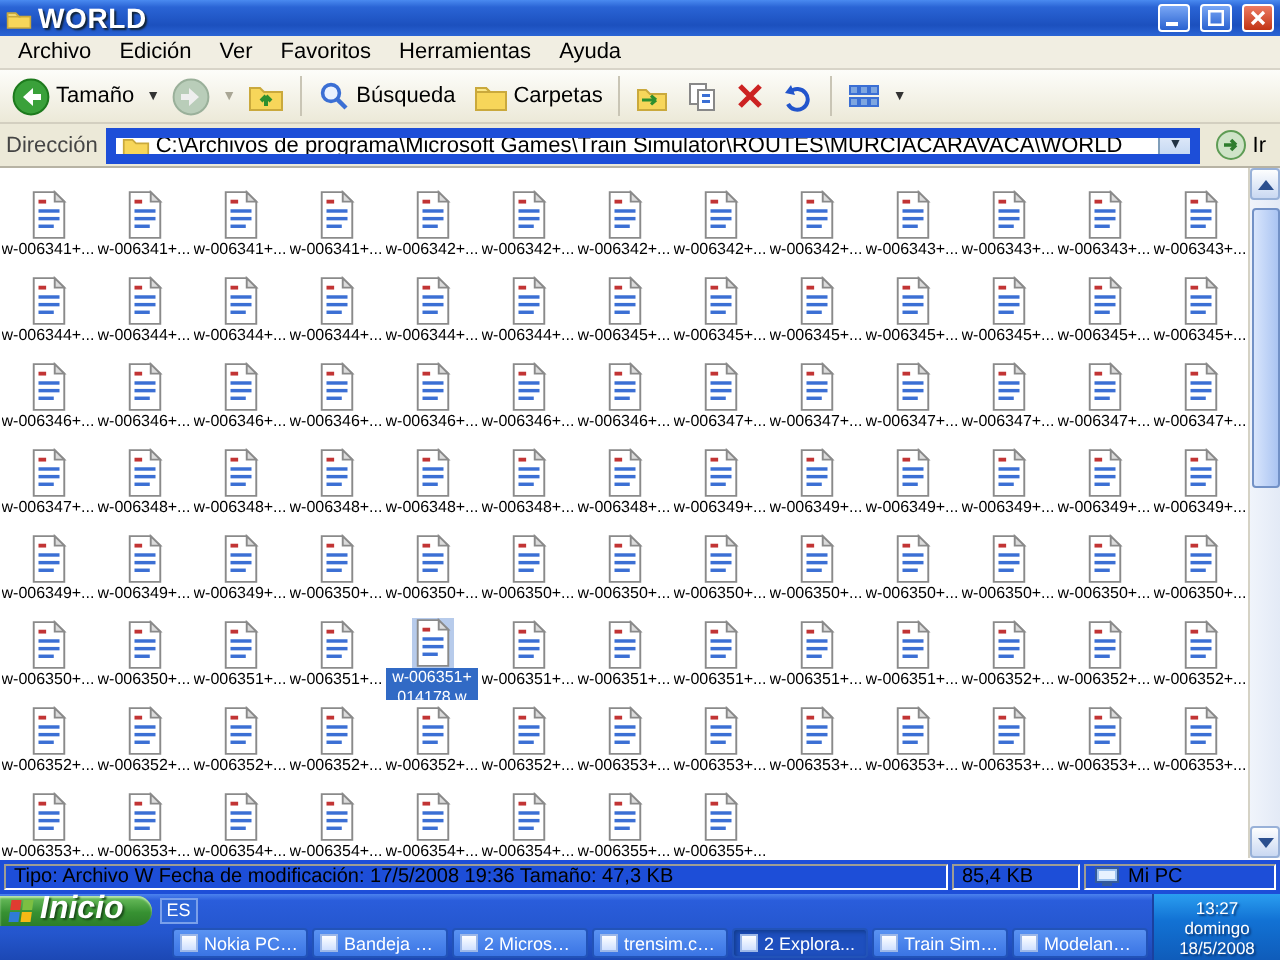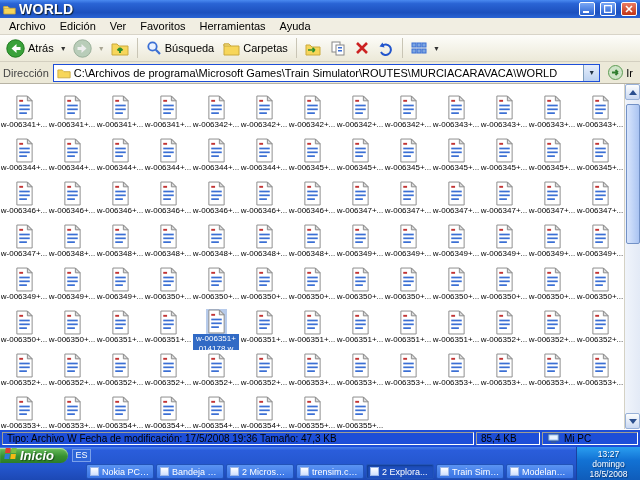--- a/index.html
+++ b/index.html
@@ -24,21 +24,21 @@
 
   .toolbar { height:27px; display:flex; align-items:center; background:linear-gradient(180deg,#fdfdfa,#ece9d8); border-bottom:1px solid #d3cfc0; padding:0 2px; gap:1px; }
   .tb-btn { display:flex; align-items:center; gap:3px; height:24px; padding:0 4px; border-radius:2px; }
   .tb-drop { width:9px; height:24px; display:flex; align-items:center; justify-content:center; color:#333; font-size:7px; }
   .tb-drop.dis { color:#a9a695; }
   .tb-sep { width:1px; height:20px; background:#c9c5b5; margin:0 3px; }
   .tb-label { font-size:11px; }
 
   .addressbar { height:22px; display:flex; align-items:center; background:#ece9d8; border-bottom:1px solid #b7b3a4; padding:0 3px; gap:4px; }
   .addr-label { color:#444; }
-  .addr-combo { flex:1; height:18px; background:#fff; border:1px solid #1d4ed8; display:flex; align-items:center; padding-left:3px; gap:3px; overflow:hidden; }
+  .addr-combo { flex:1; height:18px; background:#fff; border:5px solid #1d4ed8; display:flex; align-items:center; padding-left:3px; gap:3px; overflow:hidden; }
   .addr-text { flex:1; white-space:nowrap; overflow:hidden; font-size:11px; }
   .addr-dropbtn { width:16px; height:16px; background:linear-gradient(180deg,#e6eefb,#bcd2f0); border-left:1px solid #7f9db9; display:flex; align-items:center; justify-content:center; font-size:7px; color:#234; }
   .go-btn { display:flex; align-items:center; gap:3px; padding:0 4px; height:20px; }
 
   
   .filewrap { flex:1; display:flex; background:#fff; overflow:hidden; }
   .file-grid { flex:1; padding-top:8px; overflow:hidden; }
   .file-row { display:flex; height:43px; }
   .file-item { width:48px; display:flex; flex-direction:column; align-items:center; padding-top:2px; }
   .file-icon { height:26px; display:flex; align-items:flex-end; justify-content:center; }
@@ -60,22 +60,22 @@
   .sb-info { flex:1; }
   .sb-size { width:64px; }
   .sb-loc { width:96px; gap:4px; }
 
   
   .taskbar { position:absolute; left:0; bottom:0; width:640px; height:33px; display:flex;
     background:linear-gradient(180deg,#4b82ee 0%,#2a5ddb 10%,#2456cd 60%,#1c48b4 100%); }
   .tb-main { flex:1; display:flex; flex-direction:column; overflow:hidden; }
   .tb-row1 { height:16px; display:flex; align-items:center; gap:4px; }
   .tb-row2 { height:17px; display:flex; align-items:center; gap:2px; padding:1px 2px 1px 86px; }
-  .start-btn { height:15px; display:flex; align-items:flex-start; gap:4px; padding:0 14px 0 5px; border-radius:0 8px 8px 0;
-    background:linear-gradient(180deg,#6cbf5e,#379132 55%,#2c7d29); box-shadow:inset 0 1px 1px #b9e3ad; color:#fff; font-weight:bold; font-style:italic; font-size:13px; text-shadow:1px 1px 1px #1c4d1a; }
+  .start-btn { height:15px; display:flex; align-items:center; gap:4px; padding:0 14px 0 5px; border-radius:0 8px 8px 0;
+    background:linear-gradient(180deg,#6cbf5e,#379132 55%,#2c7d29); box-shadow:inset 0 1px 1px #b9e3ad; color:#fff; font-weight:bold; font-style:italic; font-size:16px; text-shadow:1px 1px 1px #1c4d1a; }
   .flag { display:grid; grid-template-columns:5px 5px; grid-template-rows:5px 5px; gap:1px; transform:skew(-8deg); }
   .flag i { display:block; }
   .lang-box { width:19px; height:13px; background:#2e66d8; border:1px solid #7aa0ea; color:#fff; font-size:9px; display:flex; align-items:center; justify-content:center; }
   .task-btn { flex:1; max-width:74px; height:15px; display:flex; align-items:center; gap:3px; padding:0 3px; border-radius:2px;
     background:linear-gradient(180deg,#5a93f2,#3a74e4); border:1px solid #2253b8; color:#fff; font-size:9px; white-space:nowrap; overflow:hidden; }
   .task-btn .tb-ico { flex:0 0 auto; width:9px; height:9px; background:linear-gradient(#fff,#cfe0ff); border:1px solid #9db8e8; }
   .task-btn span { overflow:hidden; text-overflow:ellipsis; }
   .task-btn.active { background:#1e4fbe; box-shadow:inset 1px 1px 2px #123c8e; }
   .tray { width:64px; border-left:1px solid #1a41a0; background:linear-gradient(180deg,#2a9ef0,#1272d4 40%,#0f5cba); color:#fff;
     display:flex; flex-direction:column; align-items:center; justify-content:center; font-size:8.5px; line-height:10px; text-shadow:1px 1px 1px #0a3a7a; }
@@ -118,21 +118,21 @@
         <div class="menu-item">Herramientas</div>
         <div class="menu-item">Ayuda</div>
       </div>
 
     <div class="toolbar">
       <div class="tb-btn">
         <svg width="19" height="19" viewBox="0 0 19 19">
           <circle cx="9.5" cy="9.5" r="8.7" fill="#3aa13a" stroke="#1d7a1d"></circle>
           <path d="M10.5 5 L5.5 9.5 L10.5 14 V11 H14.5 V8 H10.5 Z" fill="#fff"></path>
         </svg>
-        <span class="tb-label">Atrás</span>
+        <span class="tb-label">Tamaño</span>
       </div>
       <div class="tb-drop">▼</div>
       <div class="tb-btn">
         <svg width="19" height="19" viewBox="0 0 19 19">
           <circle cx="9.5" cy="9.5" r="8.7" fill="#b9cdb9" stroke="#9ab09a"></circle>
           <path d="M8.5 5 L13.5 9.5 L8.5 14 V11 H4.5 V8 H8.5 Z" fill="#eee"></path>
         </svg>
       </div>
       <div class="tb-drop dis">▼</div>
       <div class="tb-btn">

